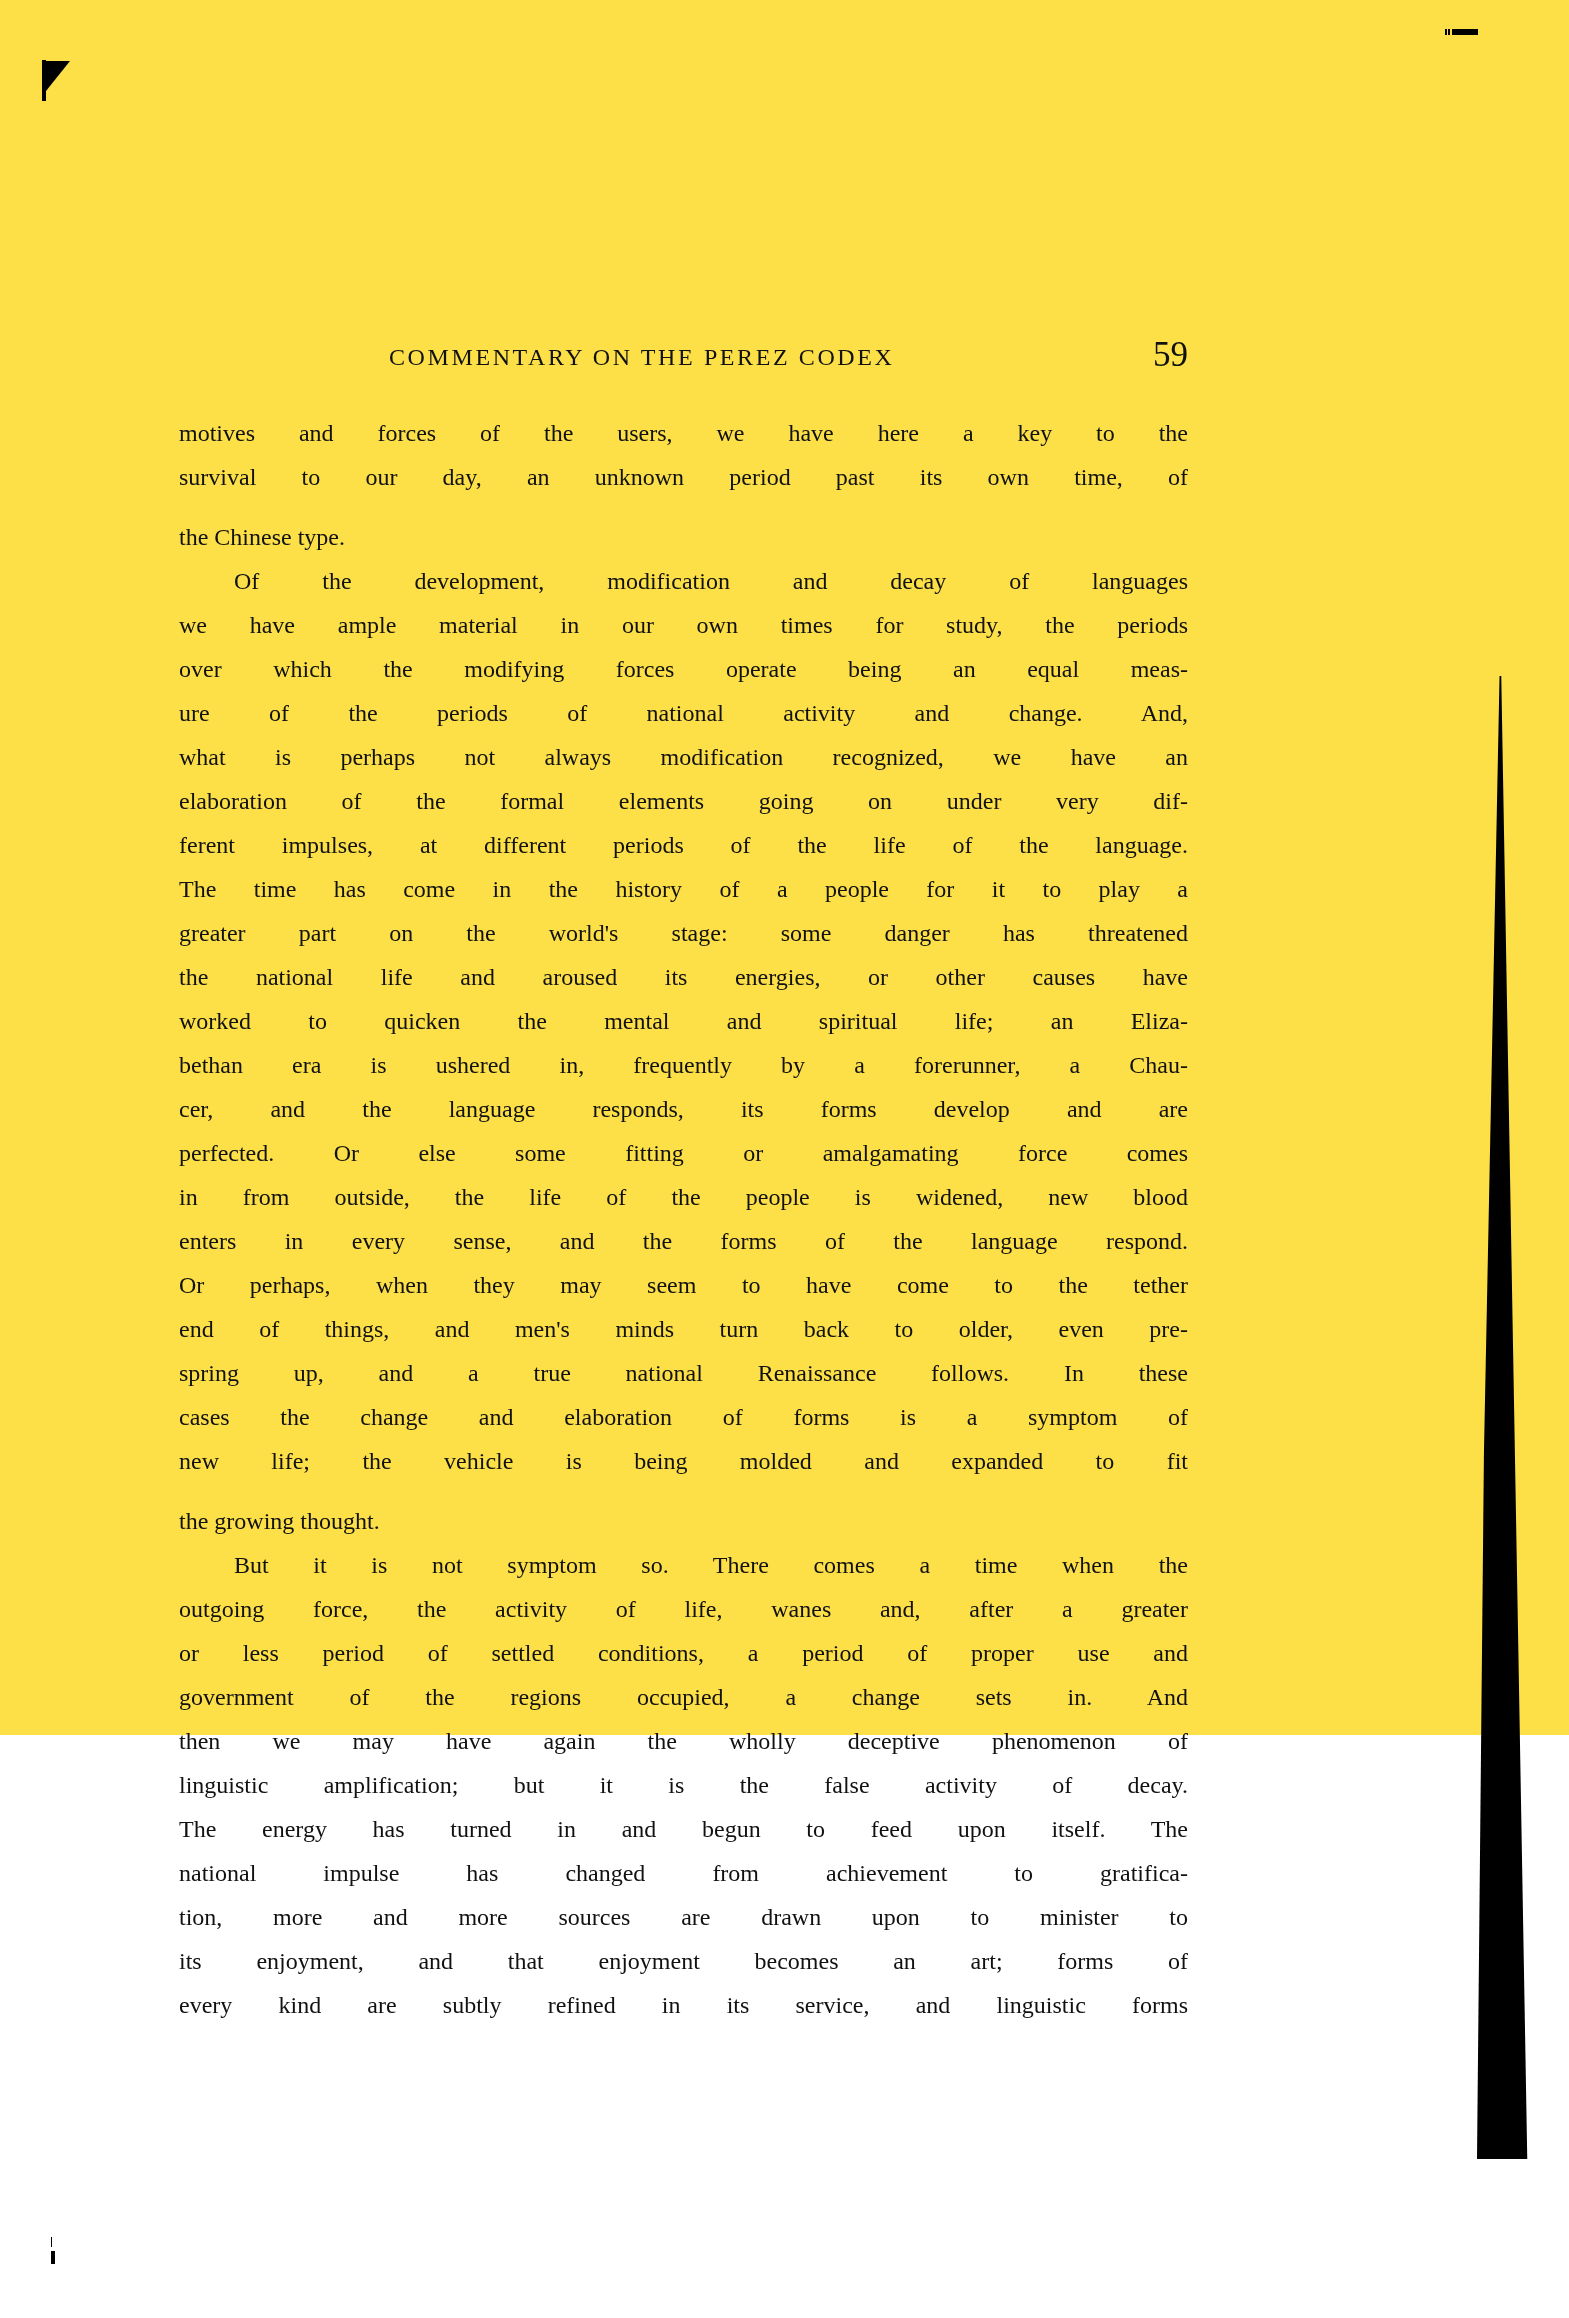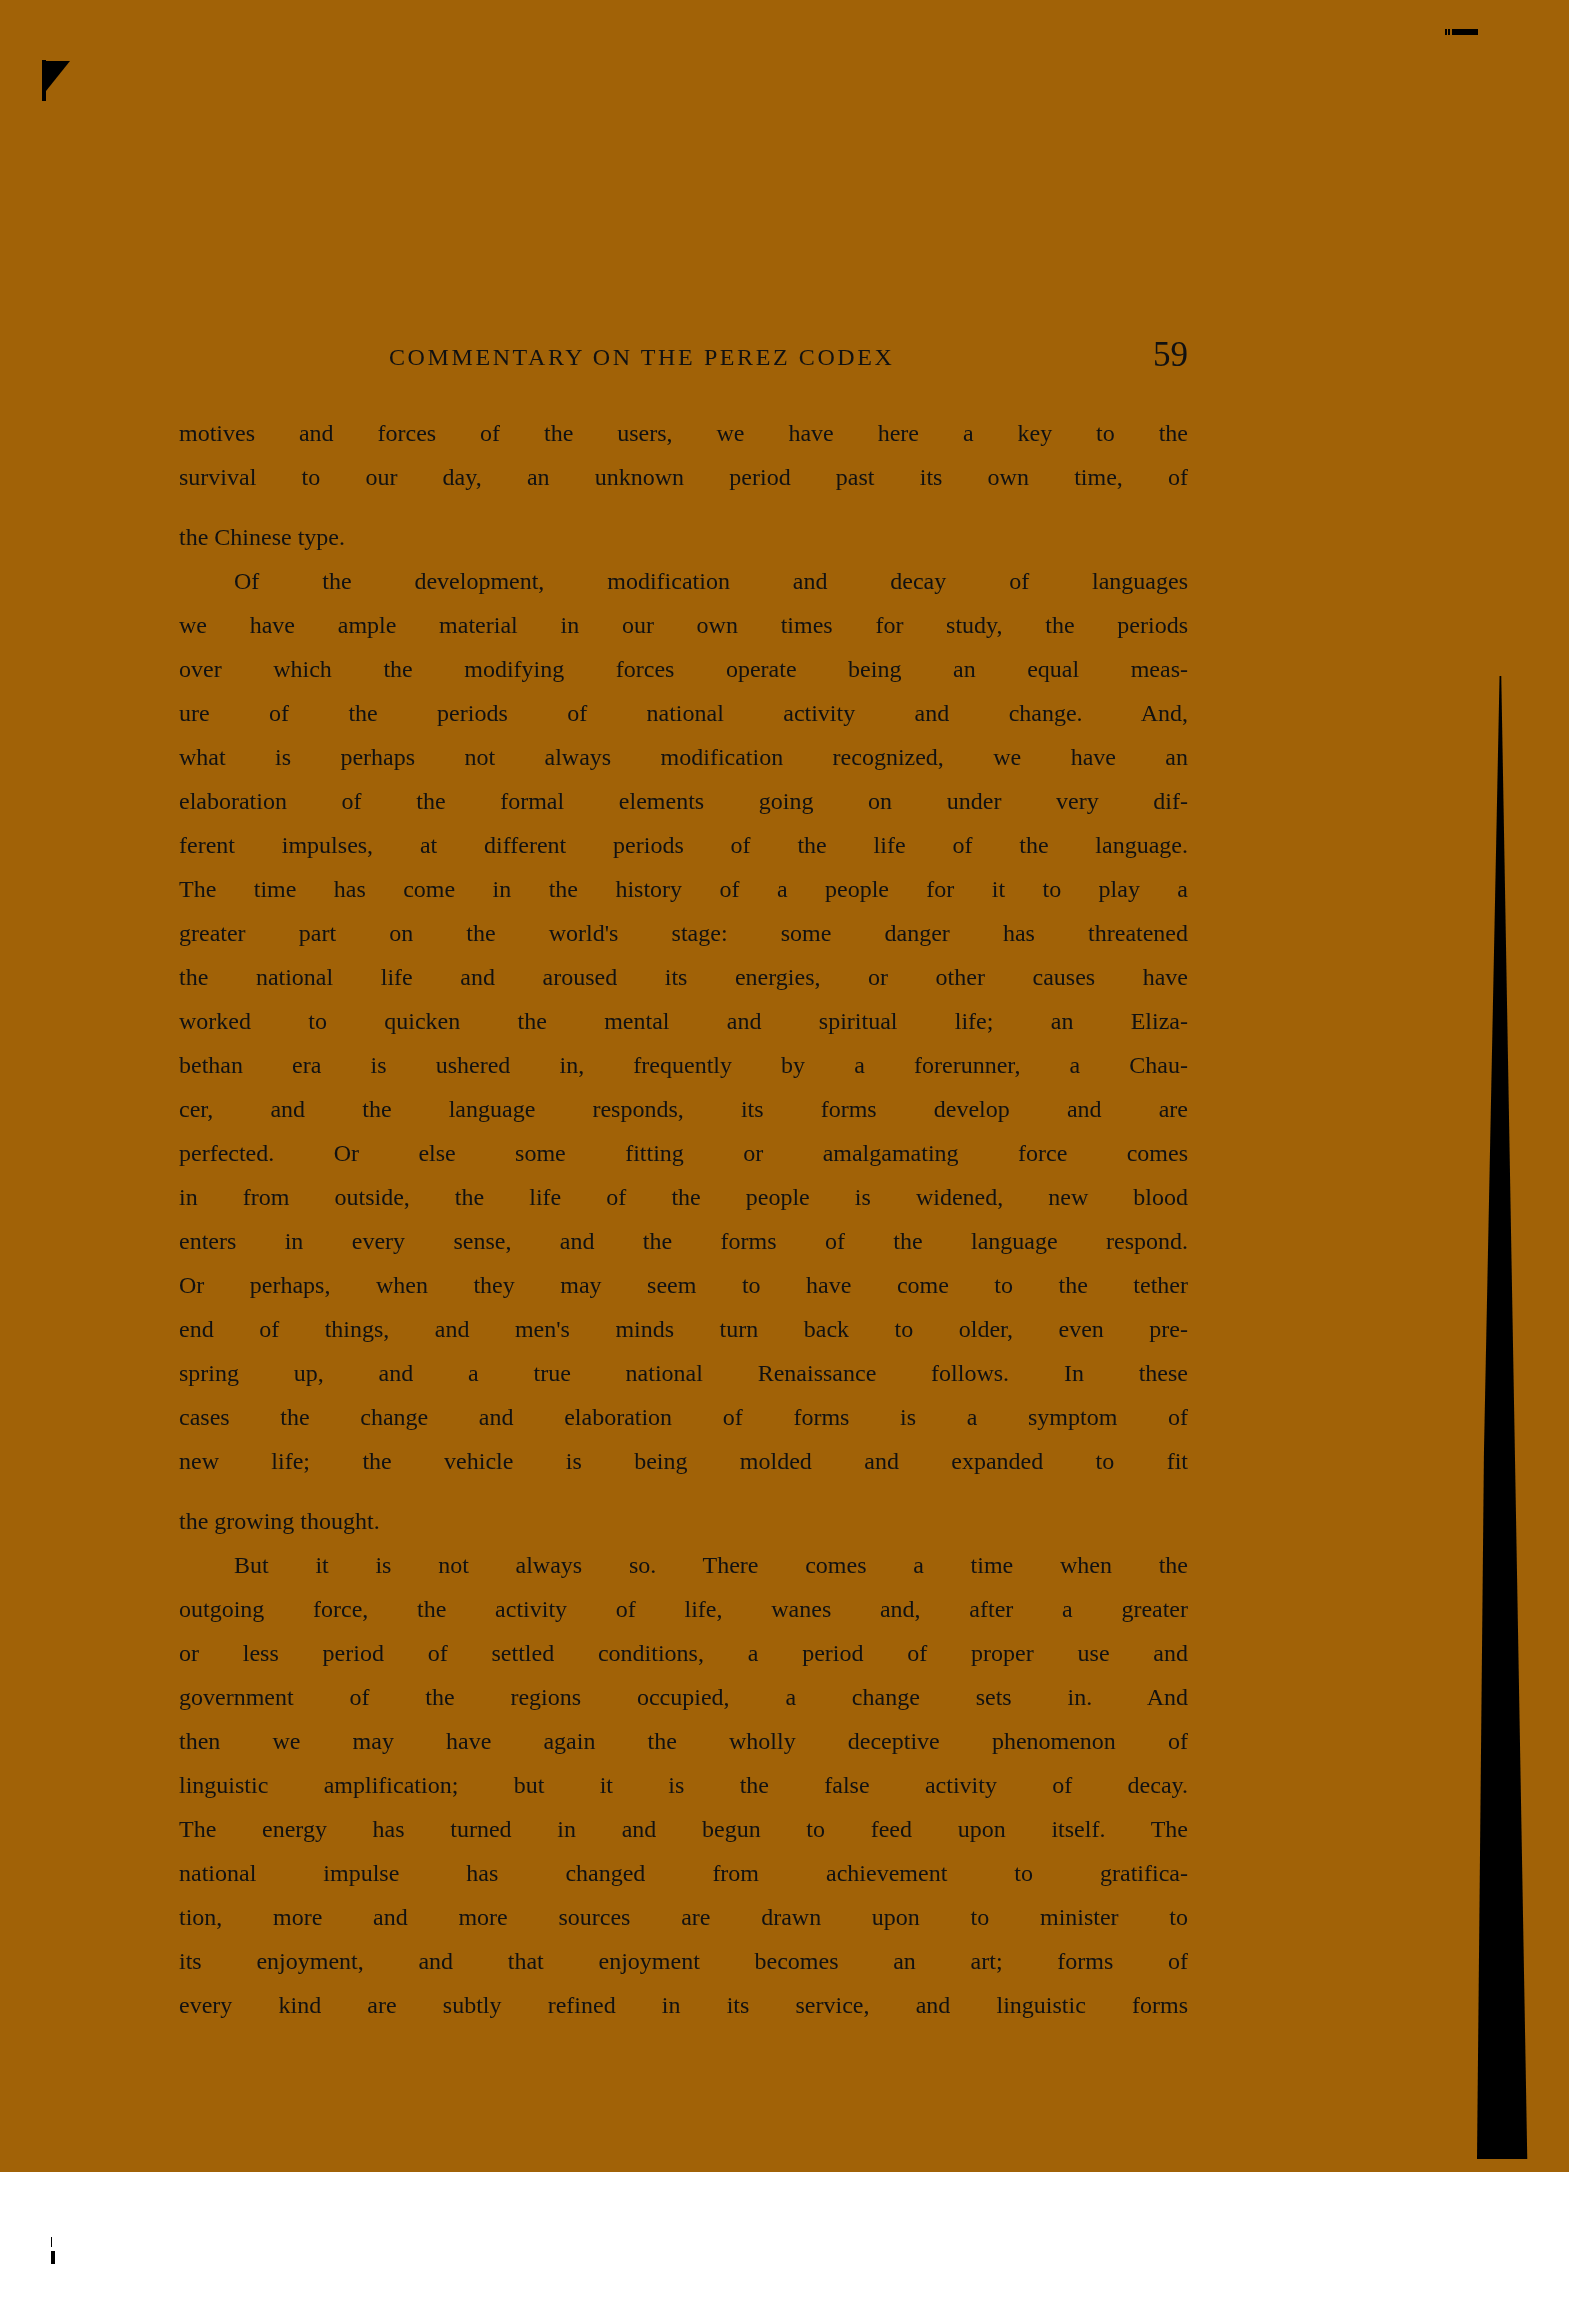--- a/index.html
+++ b/index.html
@@ -1,17 +1,17 @@
 <!DOCTYPE html>
 <html style="font-size:14px"><head>
 <meta charset="utf-8">
 <style>
   html, body { margin: 0; padding: 0; background: #ffffff; }
   body { width: 1570px; height: 2319px; position: relative; overflow: hidden; }
-  .page { position: absolute; left: 0; top: 0; width: 1570px; height: 2172px; background: #a16207; }
+  .page { position: absolute; left: 0; top: 0; width: 1570px; height: 1735px; background: #fde047; }
   .running-head {
     position: absolute; left: 179px; top: 335px; width: 1009px; height: 43px;
     font-family: "Liberation Serif", serif; color: #111;
   }
   .running-title {
     position: absolute; left: 210px; top: 8.6px;
     font-size: 24px; letter-spacing: 2.6px; font-variant: small-caps; text-transform: uppercase;
   }
   .page-number { position: absolute; right: 0; top: 0; font-size: 35px; }
   .body-text {
@@ -66,21 +66,21 @@
     <span class="line">cer, and the language responds, its forms develop and are</span>
     <span class="line">perfected.  Or else some fitting or amalgamating force comes</span>
     <span class="line">in from outside, the life of the people is widened, new blood</span>
     <span class="line">enters in every sense, and the forms of the language respond.</span>
     <span class="line">Or perhaps, when they may seem to have come to the tether</span>
     <span class="line">end of things, and men's minds turn back to older, even pre-</span>
     <span class="line">spring up, and a true national Renaissance follows.  In these</span>
     <span class="line">cases the change and elaboration of forms is a symptom of</span>
     <span class="line">new life; the vehicle is being molded and expanded to fit</span>
     <span class="line last">the growing thought.</span>
-    <span class="line indent">But it is not always so.  There comes a time when the</span>
+    <span class="line indent">But it is not symptom so.  There comes a time when the</span>
     <span class="line">outgoing force, the activity of life, wanes and, after a greater</span>
     <span class="line">or less period of settled conditions, a period of proper use and</span>
     <span class="line">government of the regions occupied, a change sets in.  And</span>
     <span class="line">then we may have again the wholly deceptive phenomenon of</span>
     <span class="line">linguistic amplification; but it is the false activity of decay.</span>
     <span class="line">The energy has turned in and begun to feed upon itself.  The</span>
     <span class="line">national impulse has changed from achievement to gratifica-</span>
     <span class="line">tion, more and more sources are drawn upon to minister to</span>
     <span class="line">its enjoyment, and that enjoyment becomes an art; forms of</span>
     <span class="line">every kind are subtly refined in its service, and linguistic forms</span>

